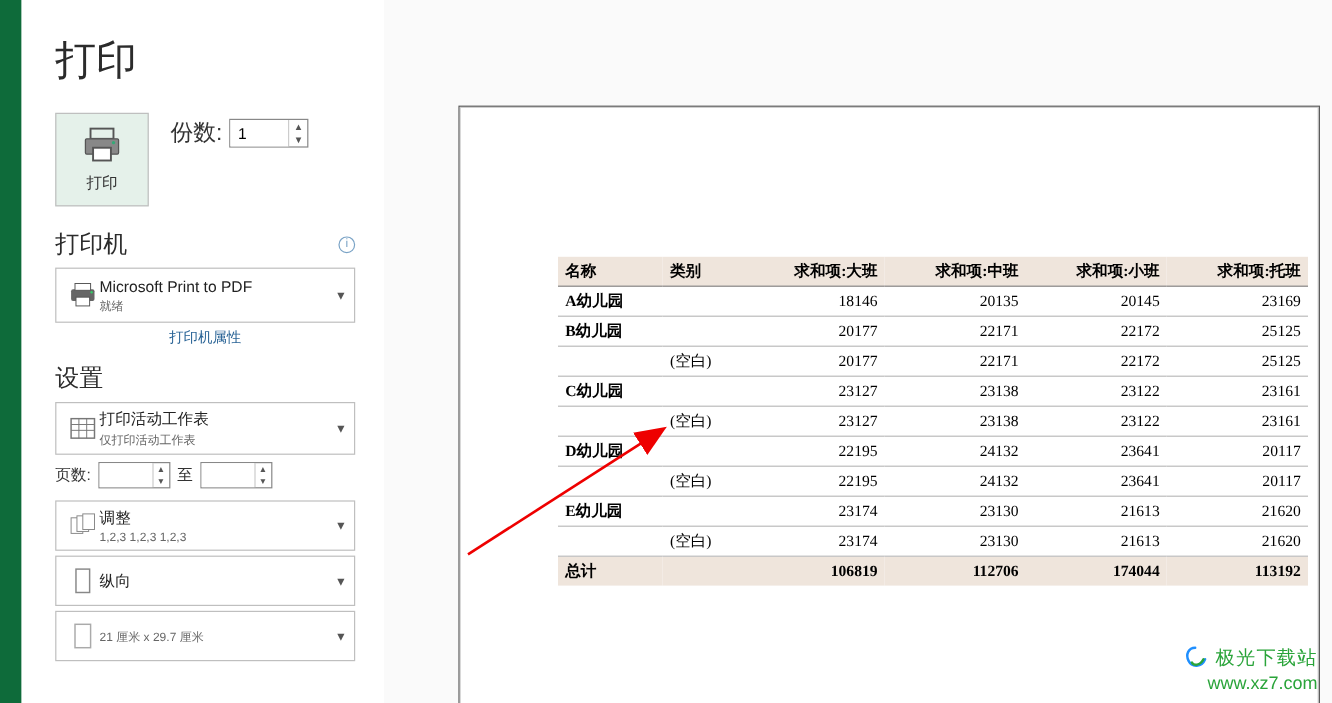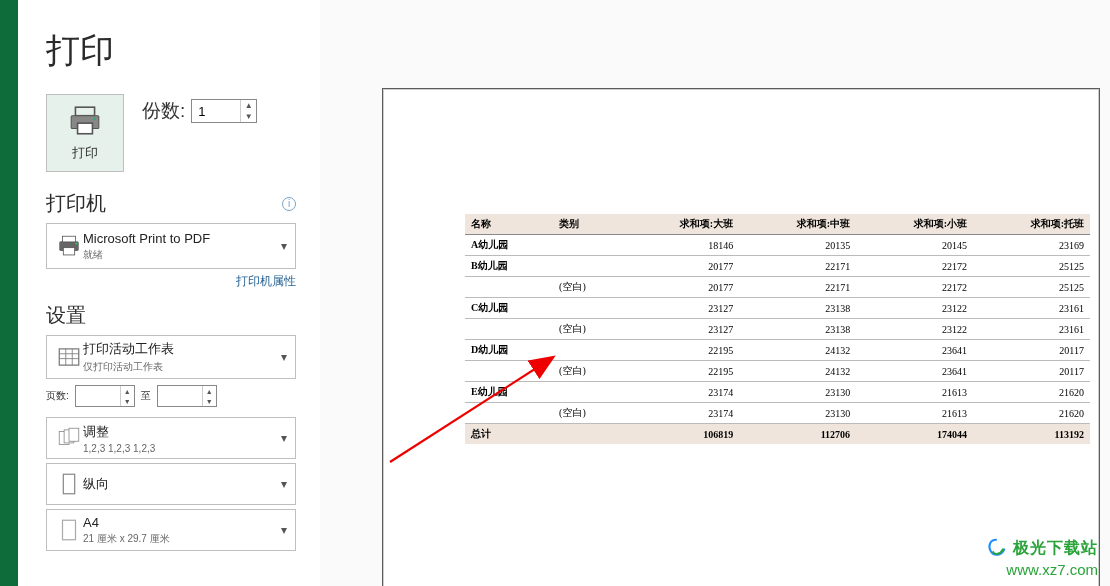--- a/index.html
+++ b/index.html
@@ -117,36 +117,36 @@
   min-height: 46px;
 }
 .combo.small { min-height: 42px; padding: 4px 8px; }
 .combo .ico { width: 28px; height: 28px; display:flex; align-items:center; justify-content:center; flex-shrink:0; }
 .combo .ico svg { width: 26px; height: 26px; }
 .combo .txt { flex: 1; }
 .combo .txt .l1 { font-size: 13px; color: #222; }
 .combo .txt .l2 { font-size: 10px; color: #666; margin-top:2px; }
 .combo .chev { color: #555; font-size: 12px; }
 .link-right {
-  text-align: right;
+  text-align: center;
   margin: 2px 0 12px 0;
 }
 .link-right a {
   color: #2a6496;
   font-size: 12px;
   text-decoration: none;
   cursor: pointer;
 }
 .pages-row {
   display: flex;
   align-items: center;
   gap: 6px;
   margin: 6px 0 10px 0;
 }
-.pages-row label { font-size: 10px; color: #333; }
+.pages-row label { font-size: 13px; color: #333; }
 .mini-spin {
   display: flex;
   border: 1px solid #888;
   height: 22px;
 }
 .mini-spin input {
   width: 44px; border: none; font-size: 12px; padding: 0 4px; outline: none;
 }
 .mini-spin .arrows {
   display:flex; flex-direction:column; border-left:1px solid #ccc; width:14px;
@@ -171,21 +171,21 @@
   background: #fff;
   border: 1px solid #5b5b5b;
   box-shadow: 0 0 0 1px #cfcfcf inset;
 }
 .doc {
   position: absolute;
   left: 82px;
   top: 125px;
   width: 625px;
   font-family: SimSun, "宋体", serif;
-  font-size: 10px;
+  font-size: 13px;
   color: #000;
 }
 .doc table { border-collapse: collapse; width: 100%; }
 .doc th, .doc td {
   padding: 3px 6px;
   text-align: right;
   white-space: nowrap;
 }
 .doc th.left, .doc td.left { text-align: left; }
 .doc thead th {
@@ -211,21 +211,21 @@
   bottom: 8px;
   display: flex;
   flex-direction: column;
   align-items: flex-end;
   gap: 2px;
 }
 .logo .row1 { display:flex; align-items:center; gap:6px; }
 .logo .dot {
   width: 22px; height: 22px; position: relative;
 }
-.logo .t1 { font-size: 16px; font-weight: bold; color: #2aa43a; letter-spacing: 1px;}
+.logo .t1 { font-size: 16px; font-weight: normal; color: #2aa43a; letter-spacing: 1px;}
 .logo .t2 { font-size: 15px; color: #2aa43a; }
 </style>
 </head>
 <body>
 
 <div class="green-strip"></div>
 
 <div class="panel">
   <div class="page-title">打印</div>
 
@@ -342,21 +342,20 @@
     <div class="chev">▾</div>
   </div>
 
   <div class="combo small">
     <div class="ico">
       <svg viewBox="0 0 32 32">
         <rect x="8" y="4" width="16" height="24" fill="#fff" stroke="#aaa" stroke-width="1.5"></rect>
       </svg>
     </div>
     <div class="txt">
-      <div class="l1">A4</div>
       <div class="l2">21 厘米 x 29.7 厘米</div>
     </div>
     <div class="chev">▾</div>
   </div>
 </div>
 
 <div class="preview-wrap">
   <div class="canvas">
     <div class="doc">
       <table>

